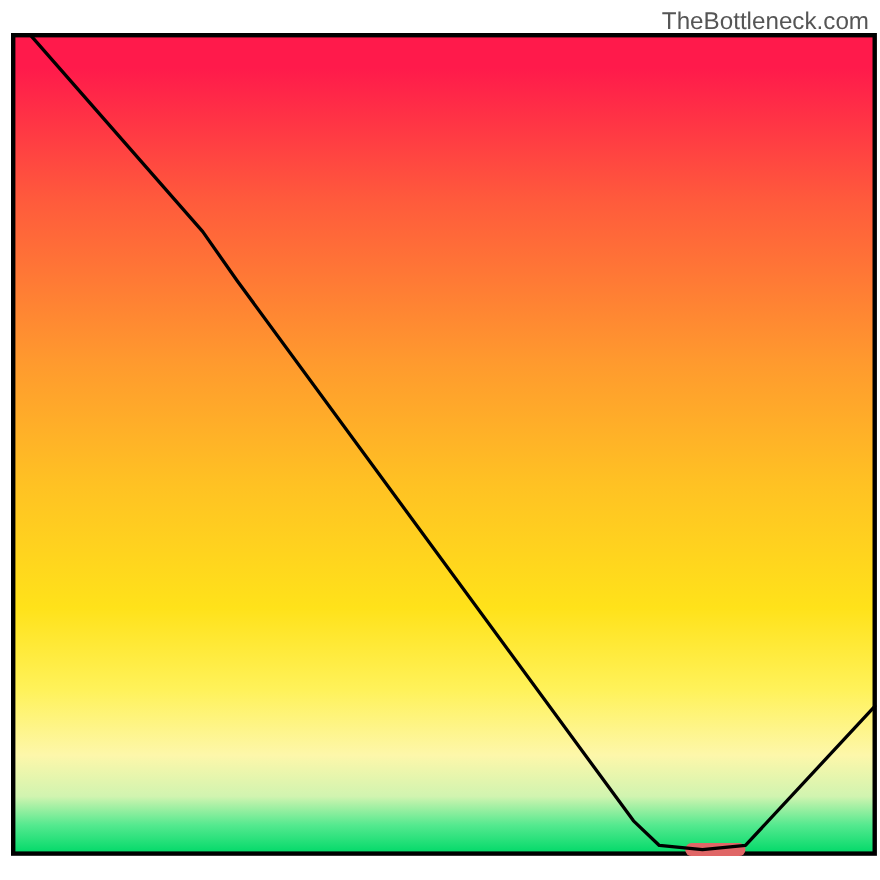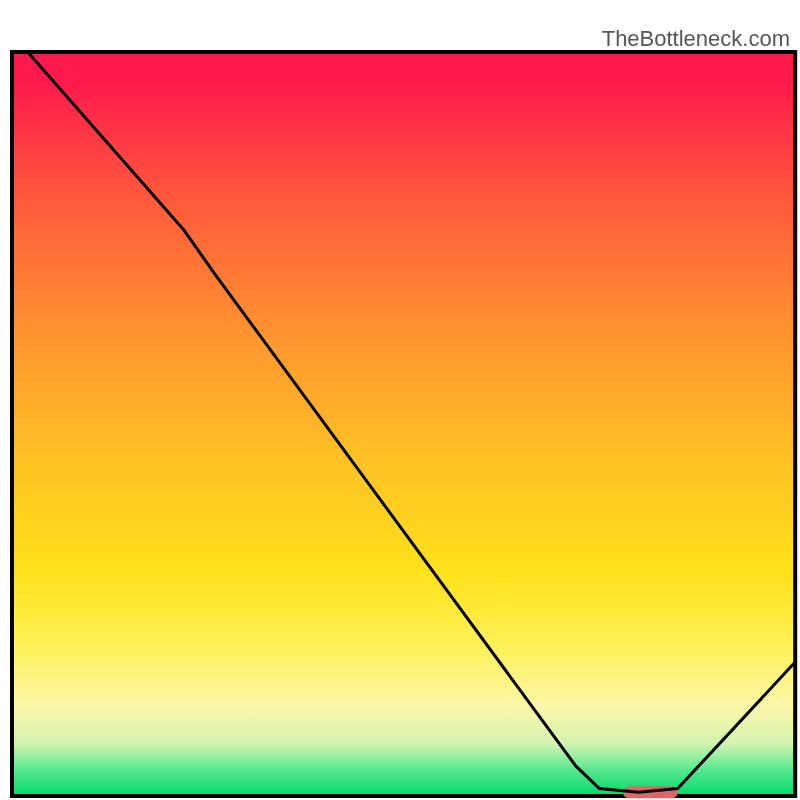--- a/index.html
+++ b/index.html
@@ -7,21 +7,20 @@
     padding: 0;
     width: 800px;
     height: 800px;
     background: #ffffff;
     font-family: Arial, Helvetica, sans-serif;
   }
   .chart-container {
     position: relative;
     width: 800px;
     height: 716px;
-    margin-top: 20px;
   }
   .watermark {
     position: absolute;
     top: 6px;
     right: 10px;
     color: #555;
     font-size: 22px;
     font-weight: 500;
     pointer-events: none;
   }

